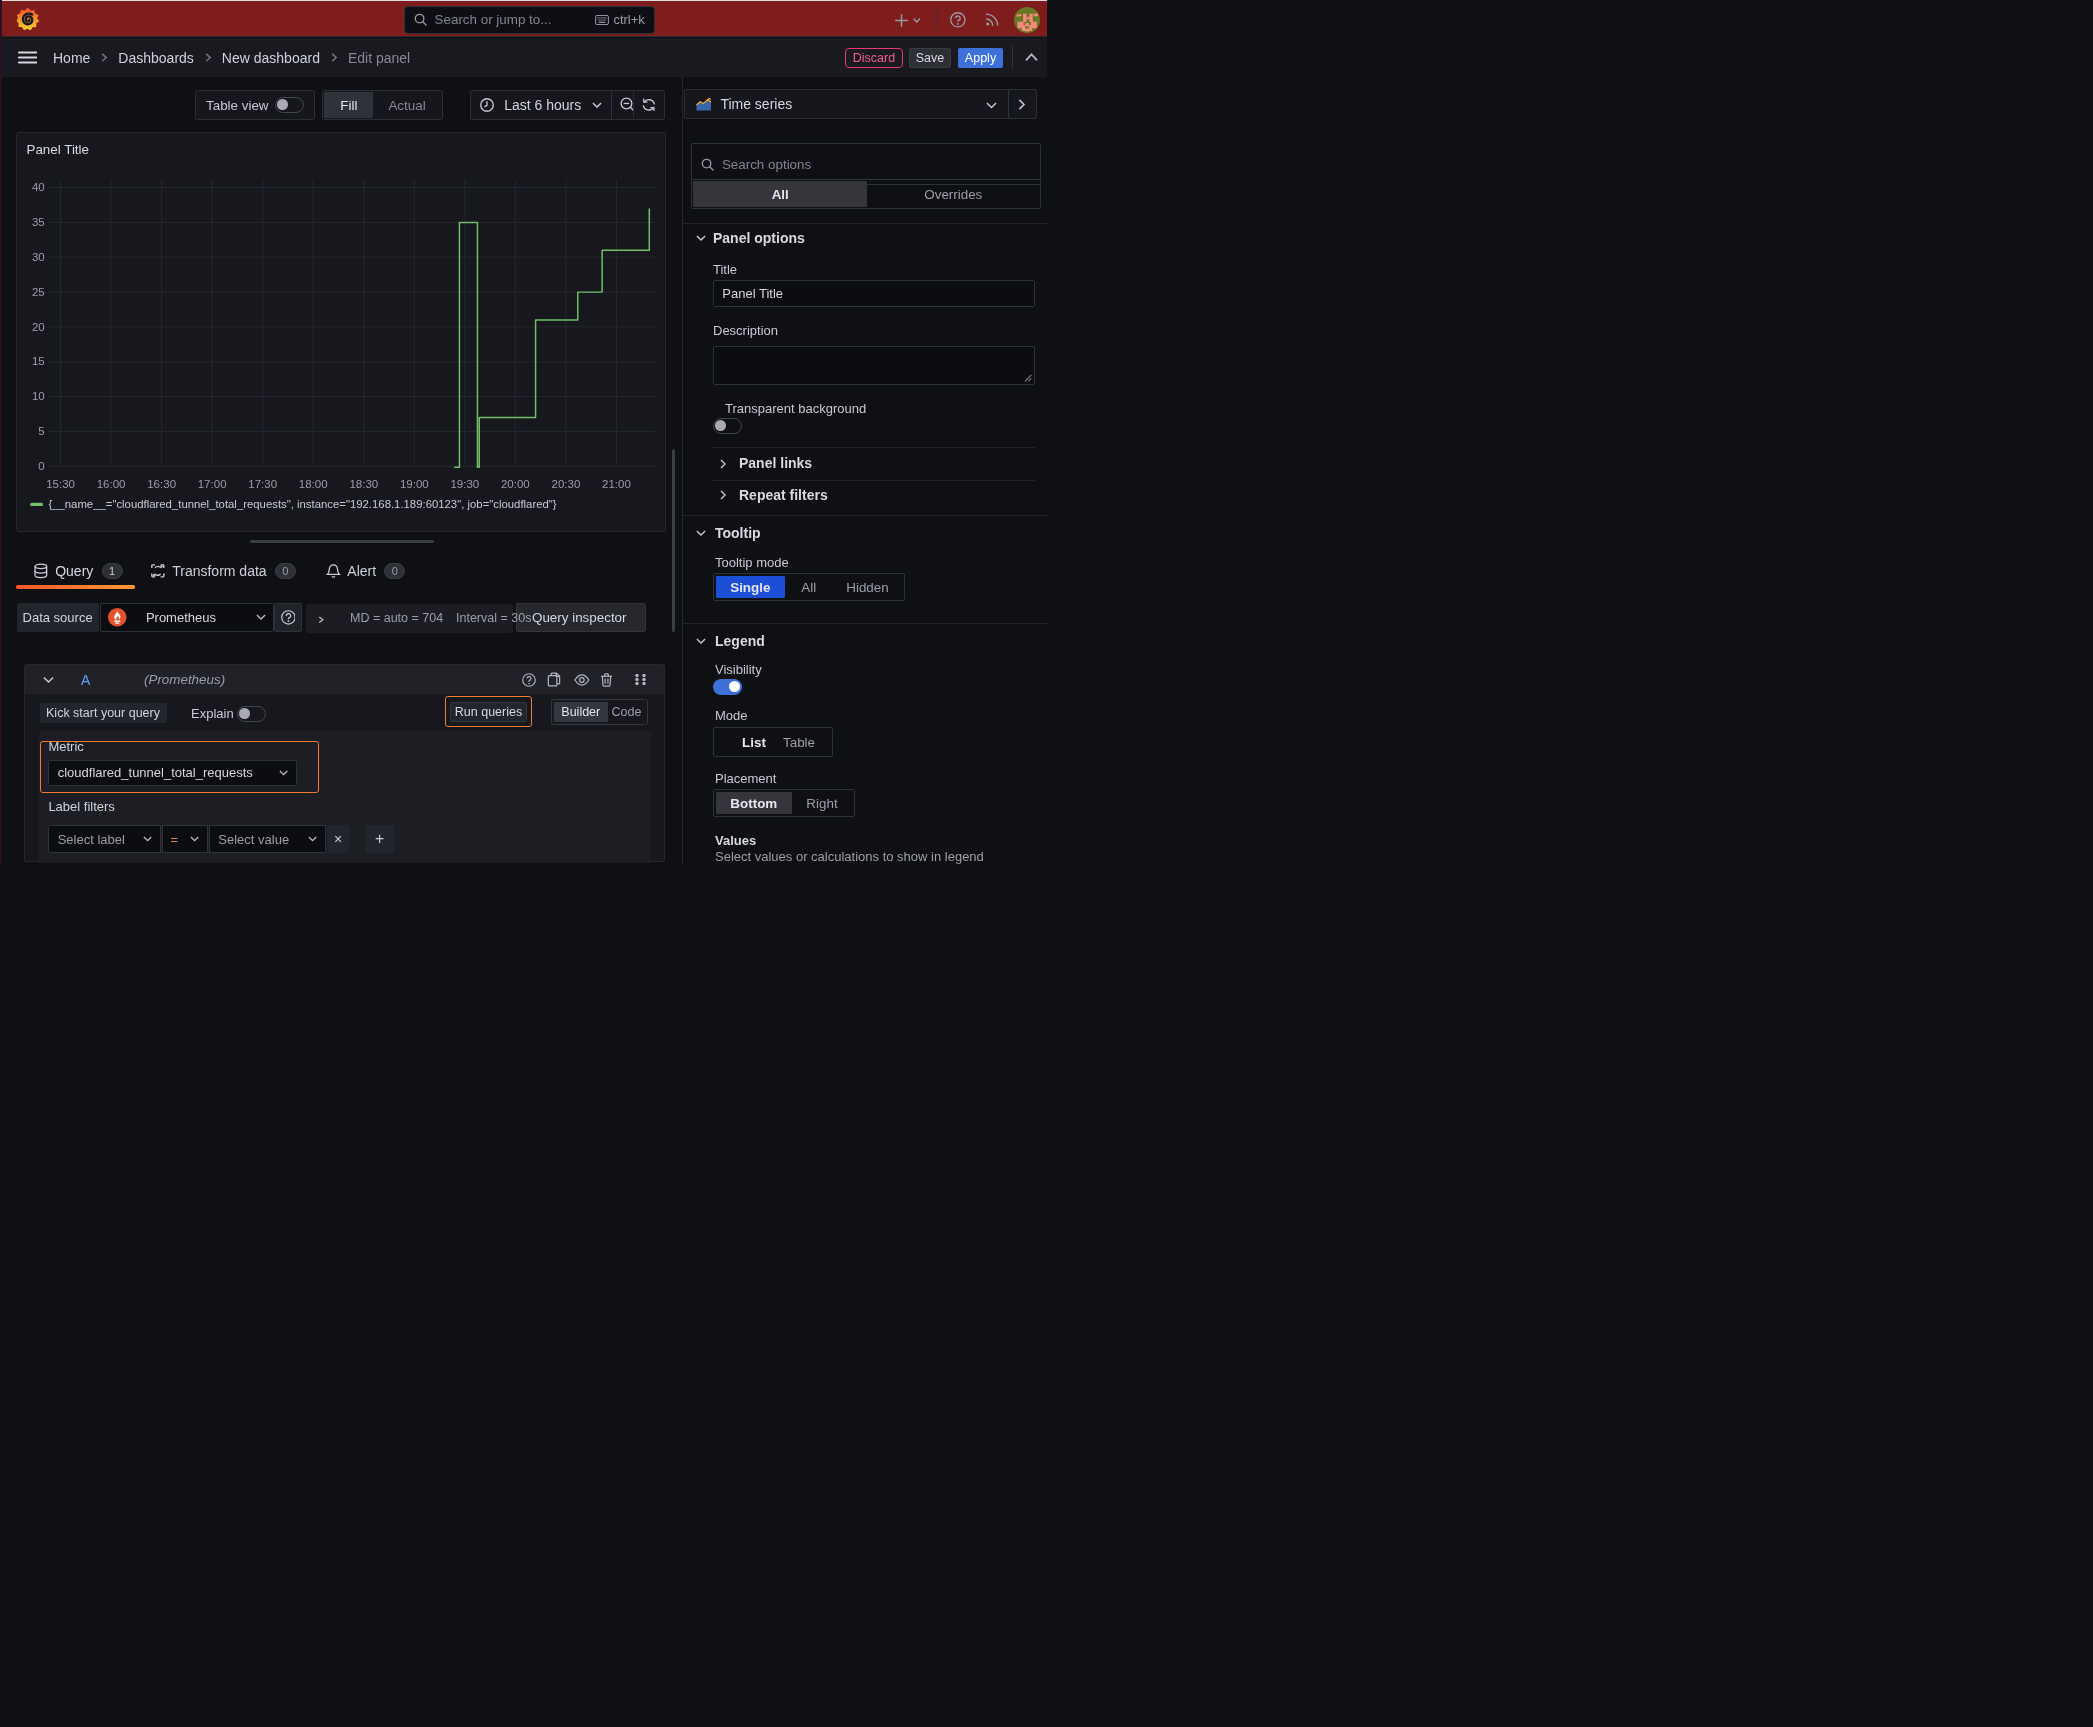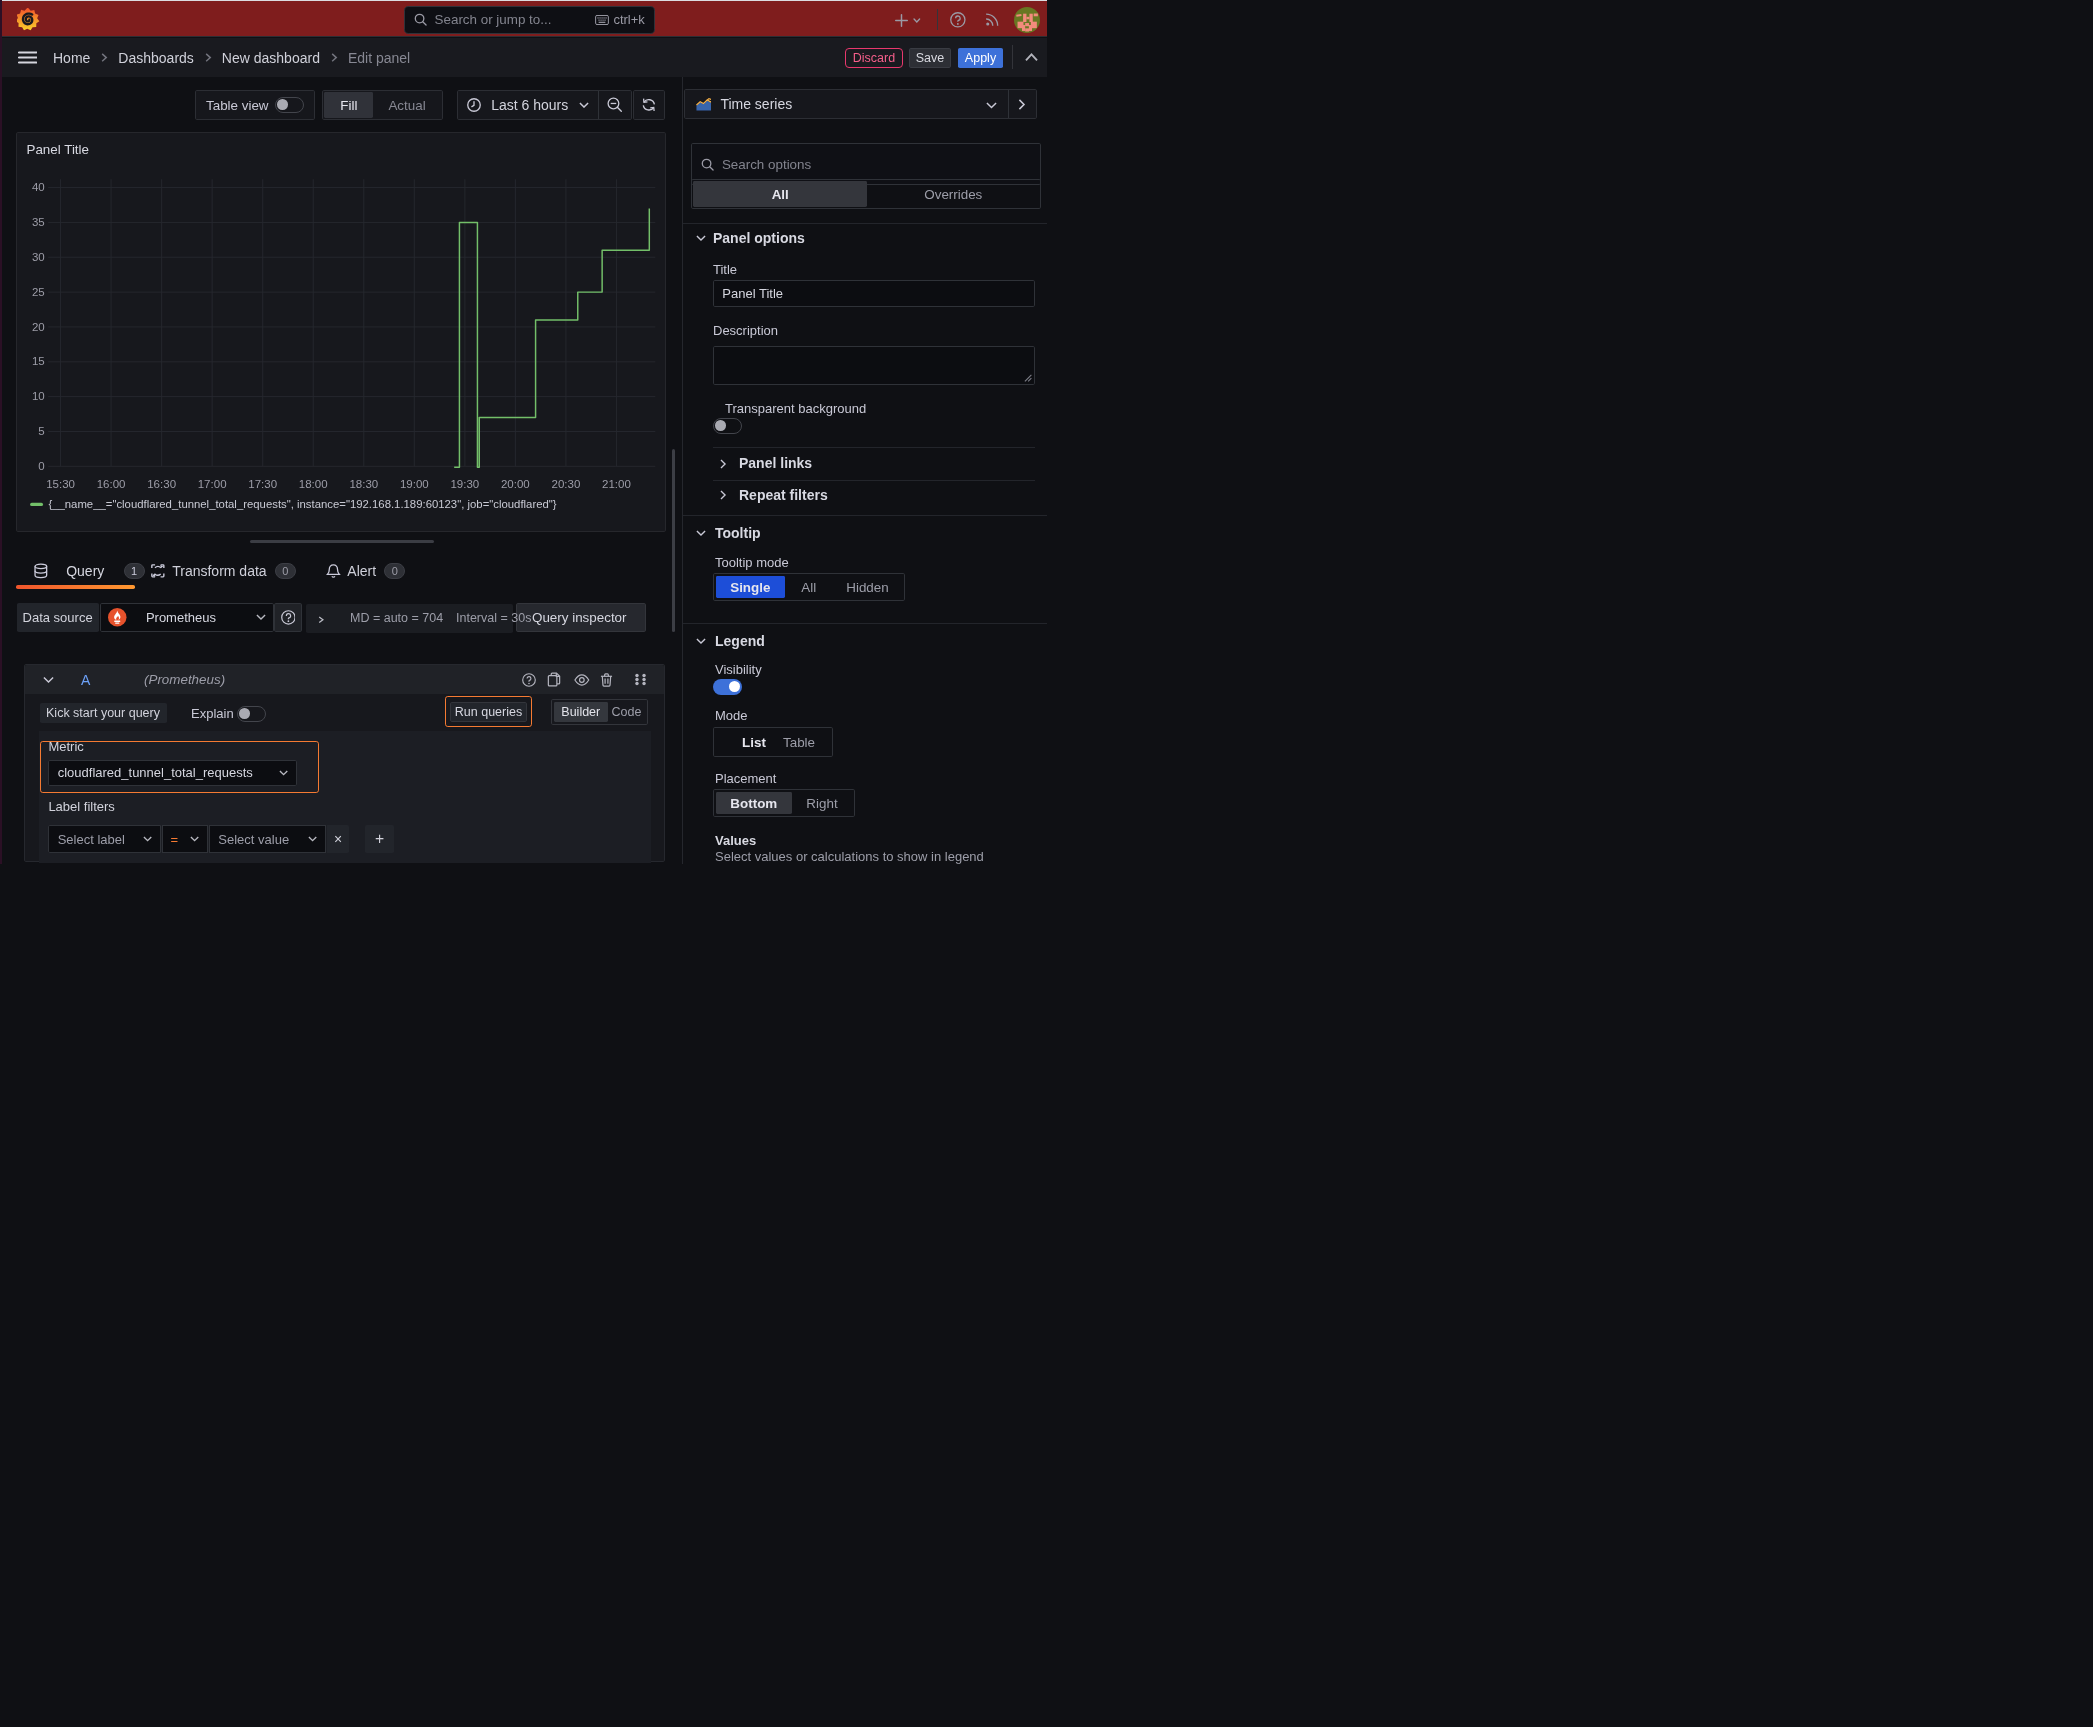--- a/index.html
+++ b/index.html
@@ -136,21 +136,21 @@
 <div class="abs ctl flex" style="left:195px;top:90px;width:120px;height:30px;padding:0 10px">
   <span style="font-size:13.4px;color:#c9c9d6">Table view</span>
   <span style="margin-left:auto;width:29px;height:15.7px;border:1.4px solid #43454c;border-radius:8.3px;position:relative;box-sizing:border-box">
       <span style="position:absolute;left:1.4px;top:1.1px;width:10.6px;height:10.6px;border-radius:50%;background:#a9aab2"></span>
     </span>
 </div>
 <div class="abs ctl flex" style="left:322px;top:90px;width:121px;height:30px;padding:1.4px">
   <span class="flex" style="width:49px;height:100%;background:#303239;border-radius:1.4px;justify-content:center;font-size:13.4px;color:#e6e6ee">Fill</span>
   <span class="flex" style="flex:1;justify-content:center;font-size:13.4px;color:#878893">Actual</span>
 </div>
-<div class="abs ctl flex" style="left:457px;top:90px;width:175px;height:30px">
+<div class="abs ctl flex" style="left:470px;top:90px;width:175px;height:30px">
   <svg style="margin-left:9.2px" width="14" height="14" viewBox="0 0 15 15">
       <circle cx="7.5" cy="7.5" r="6.7" fill="none" stroke="#c9c9d6" stroke-width="1.4"></circle>
       <path d="M7.5 3.8 L7.5 7.9 L5.2 9.3" fill="none" stroke="#c9c9d6" stroke-width="1.4" stroke-linecap="round"></path>
     </svg>
   <span style="margin-left:10px;font-size:14px;color:#d3d4dd">Last 6 hours</span>
   <svg style="margin-left:11px" width="10" height="6.5" viewBox="0 0 11 7">
       <path d="M1 1 L5.5 5.5 L10 1" fill="none" stroke="#c9c9d6" stroke-width="1.6"></path>
     </svg>
   <span style="margin-left:auto;align-self:stretch;width:33px;border-left:0.9px solid #2f3238;display:flex;align-items:center;justify-content:center">
     <svg width="15.7" height="15.7" viewBox="0 0 17 17">
@@ -231,21 +231,21 @@
 
     <path fill="none" stroke="#73bf69" stroke-width="1.6" stroke-linejoin="round" d="M473.6 362 L479.3 362 L479.3 96.8 L498.8 96.8 L498.8 362 L500.8 362 L500.8 308.2 L561.8 308.2 L561.8 202.5 L607.5 202.5 L607.5 172.3 L633.9 172.3 L633.9 126.9 L685 126.9 L685 81.6"></path>
 
     <rect x="14.2" y="400.5" width="14" height="3.6" rx="1.8" fill="#73bf69"></rect>
     <text x="34" y="406.5" fill="#c9cad4" font-size="12.3" font-family="Liberation Sans">{__name__="cloudflared_tunnel_total_requests", instance="192.168.1.189:60123", job="cloudflared"}</text>
   </svg>
 </div>
 
 <div class="abs" style="left:250px;top:540px;width:184px;height:3.3px;border-radius:1.8px;background:#3b3d44"></div>
 
-<div class="abs flex" style="left:33px;top:557px;height:28px;gap:11px">
+<div class="abs flex" style="left:33px;top:557px;height:28px;gap:0">
   <svg width="15.7" height="15.7" viewBox="0 0 17 17" style="margin-right:6.5px">
       <g fill="none" stroke="#ccccdc" stroke-width="1.4">
         <ellipse cx="8.5" cy="3.6" rx="6.3" ry="2.4"></ellipse>
         <path d="M2.2 3.6 V8.5 C2.2 9.8 5 10.9 8.5 10.9 C12 10.9 14.8 9.8 14.8 8.5 V3.6"></path>
         <path d="M2.2 8.5 V13.4 C2.2 14.7 5 15.8 8.5 15.8 C12 15.8 14.8 14.7 14.8 13.4 V8.5"></path>
       </g>
     </svg>
   <span style="font-size:14px;color:#d6d7e0">Query</span>
   <span class="flex" style="margin-left:8.3px;width:21px;height:16px;background:#2e3036;border:0.9px solid #3c3e45;border-radius:8.3px;justify-content:center;font-size:11px;color:#ccccdc">1</span>
 </div>

